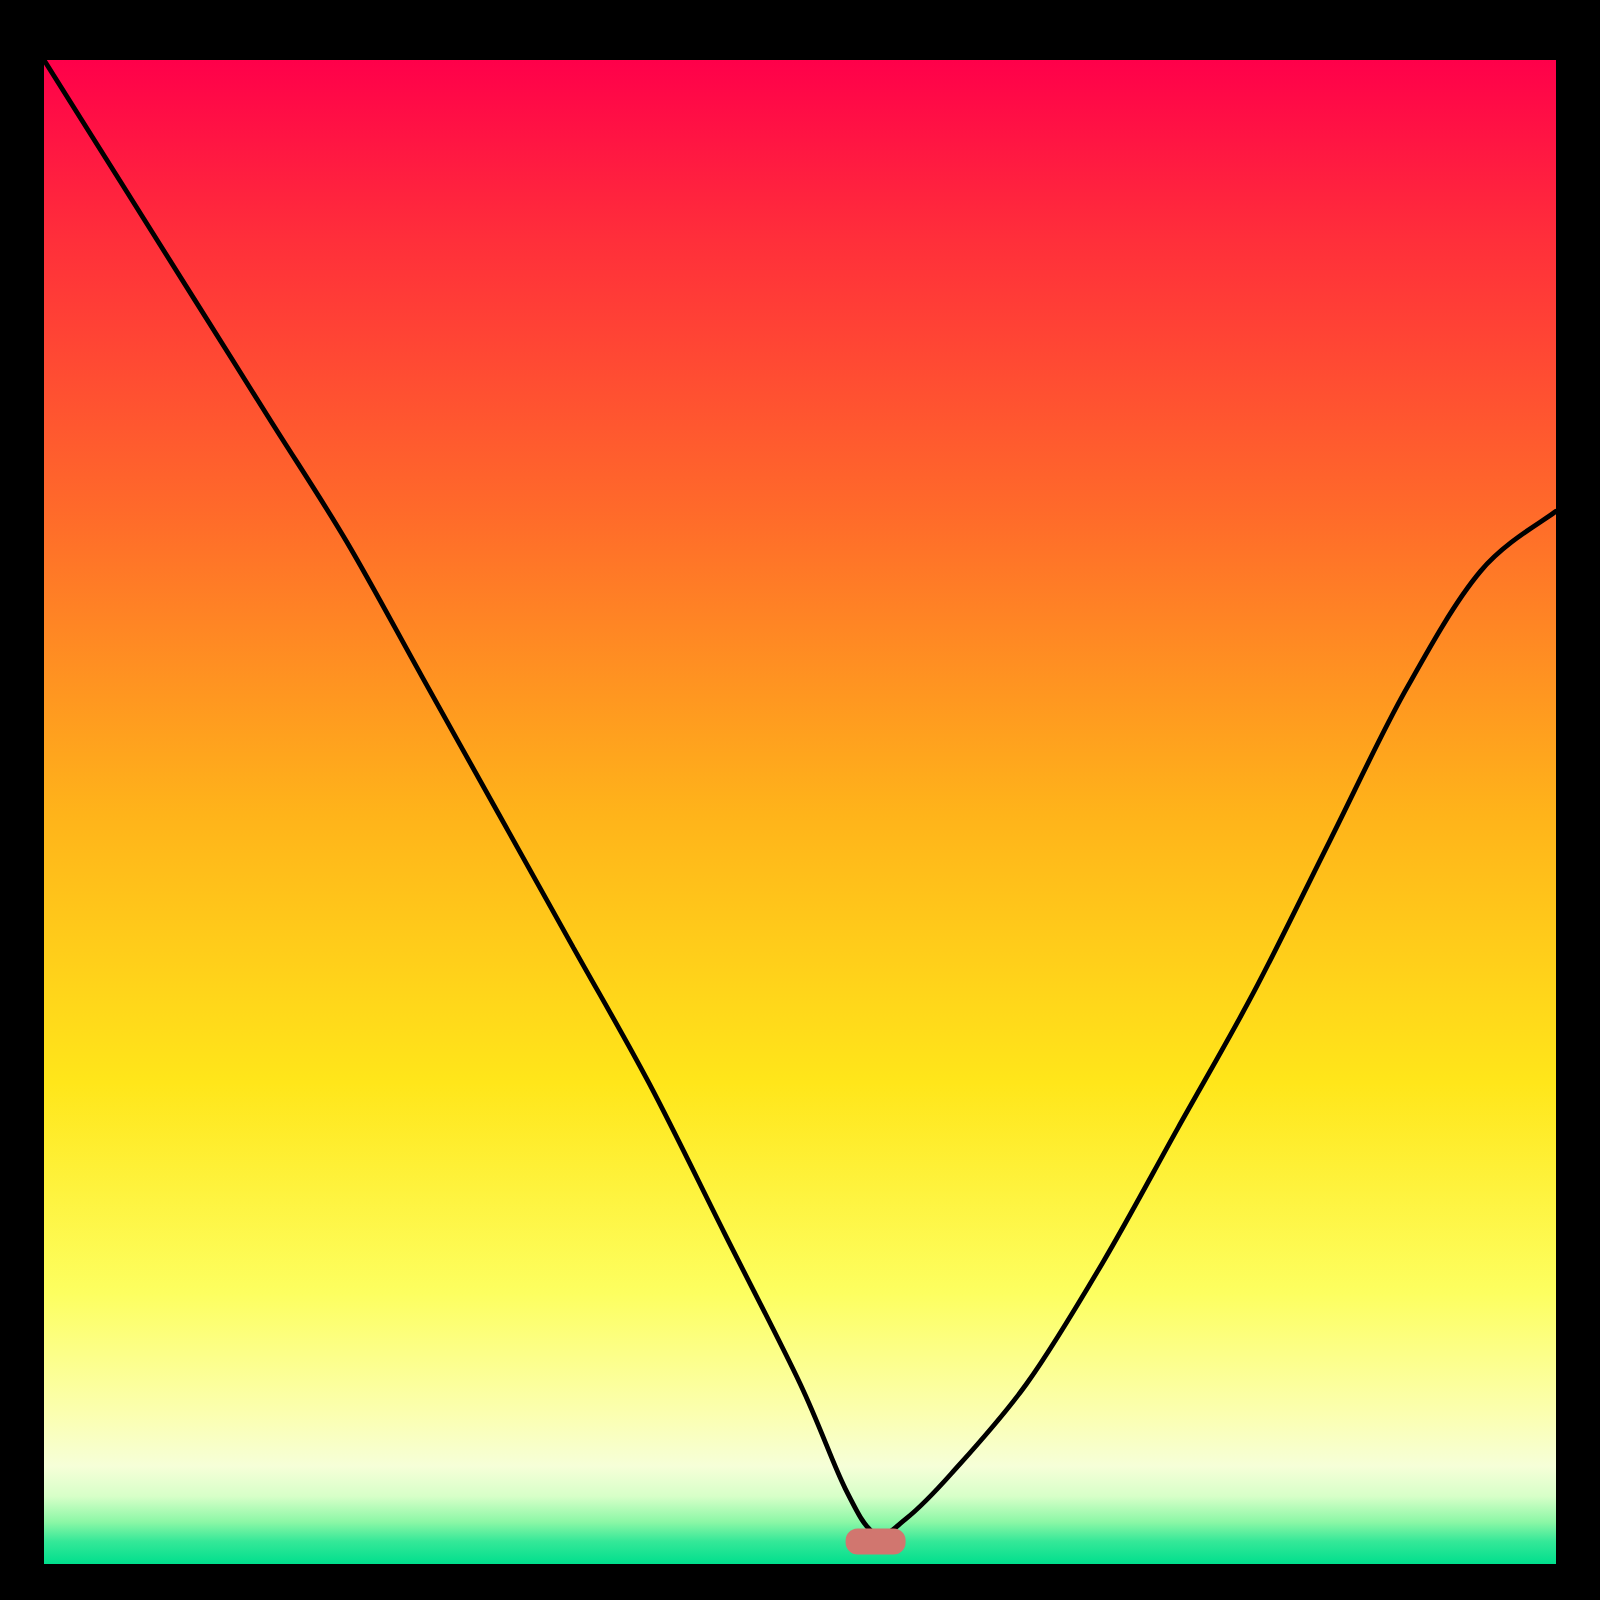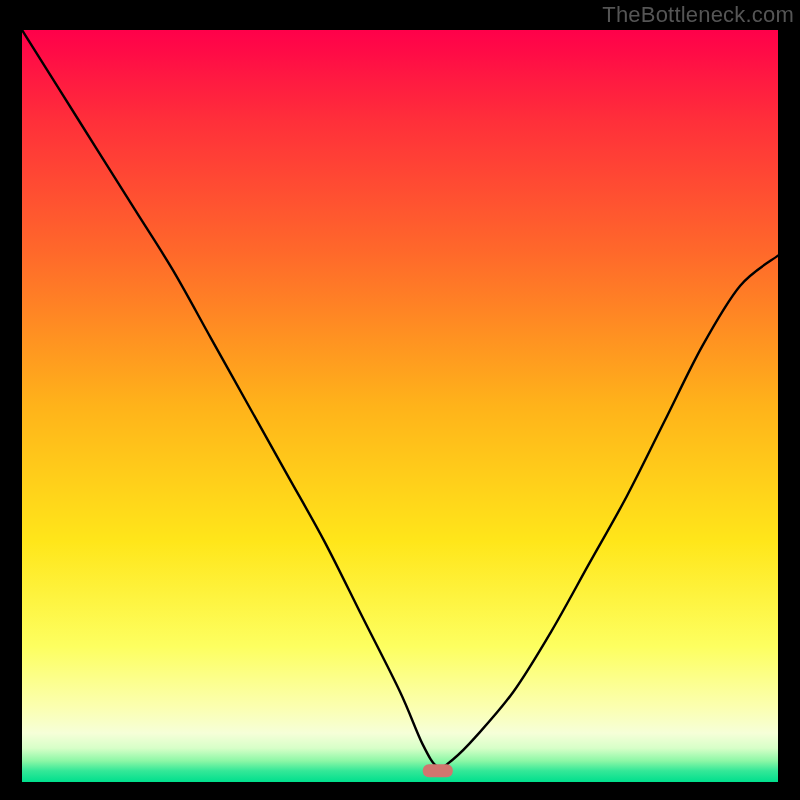--- a/index.html
+++ b/index.html
@@ -37,21 +37,20 @@
   .plot svg {
     display: block;
     width: 100%;
     height: 100%;
   }
 </style>
 </head>
 <body>
 
 <div class="frame">
-  <div class="watermark">TheBottleneck.com</div>
 
   <div class="plot">
     <svg viewBox="0 0 756 752" preserveAspectRatio="none">
       <defs>
         <linearGradient id="bg-grad" x1="0" y1="0" x2="0" y2="1">
             <stop offset="0%" stop-color="#ff004a"></stop>
             <stop offset="12%" stop-color="#ff2f3a"></stop>
             <stop offset="30%" stop-color="#ff6a2a"></stop>
             <stop offset="50%" stop-color="#ffb31a"></stop>
             <stop offset="68%" stop-color="#ffe61a"></stop>

